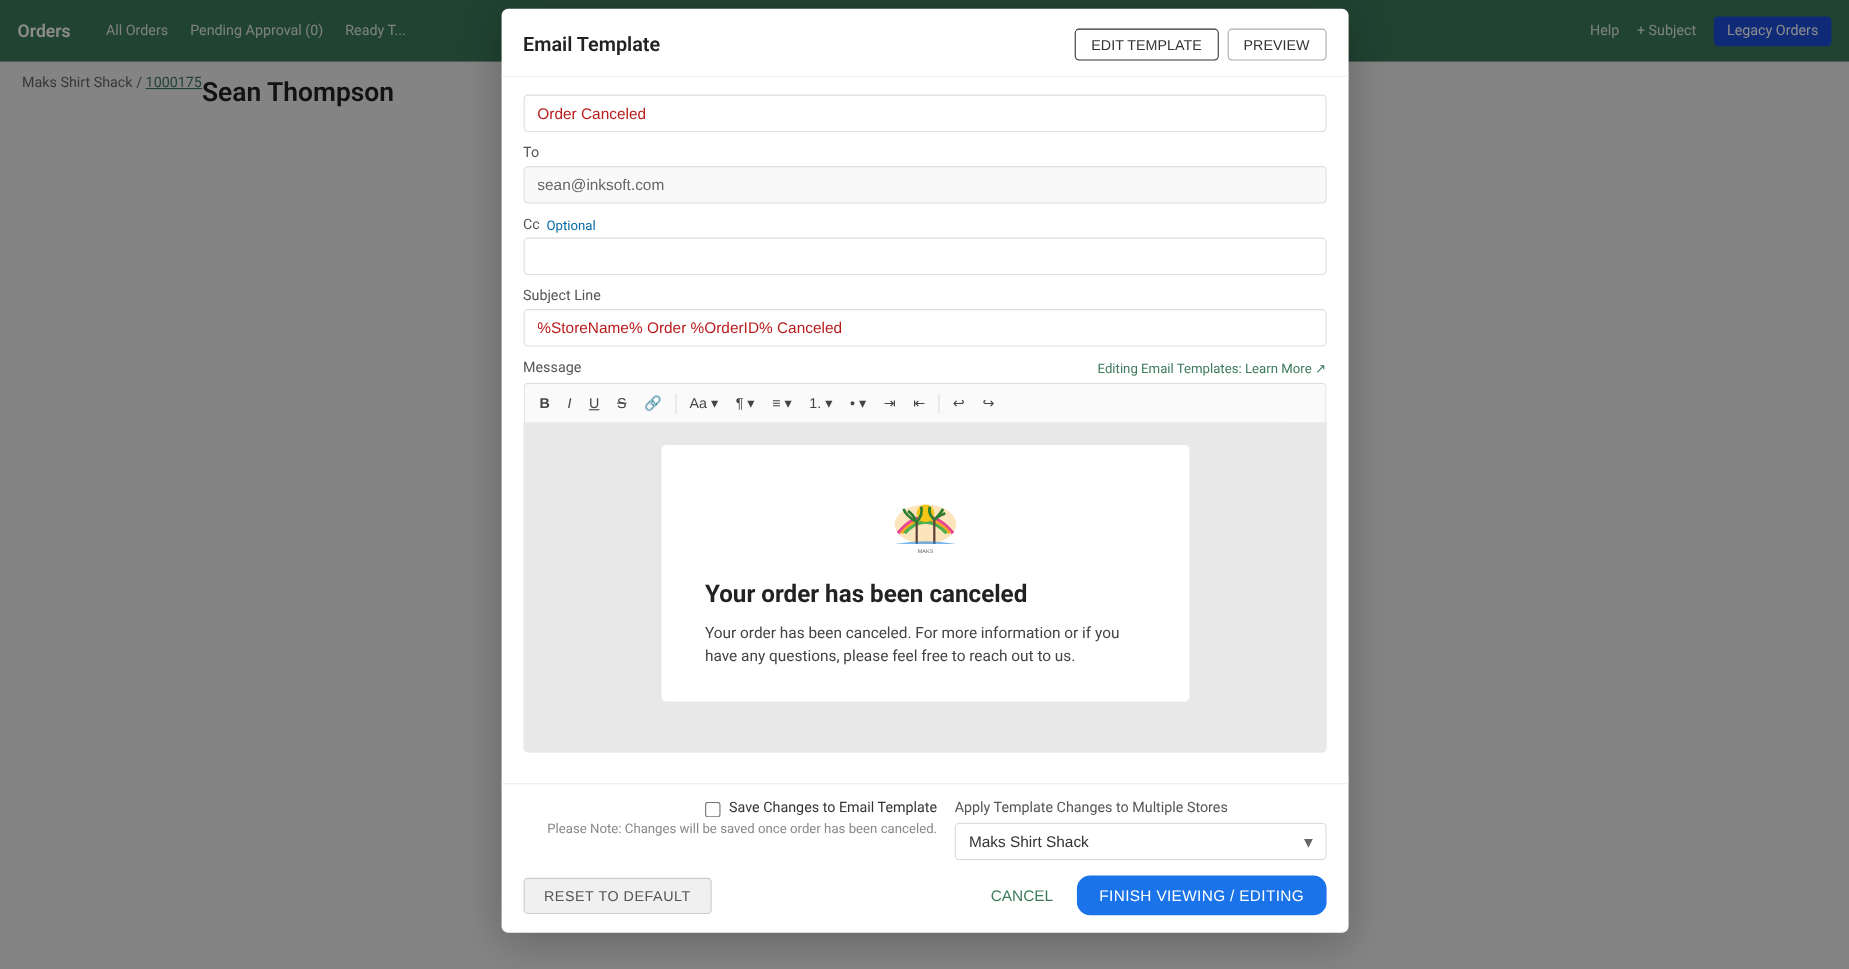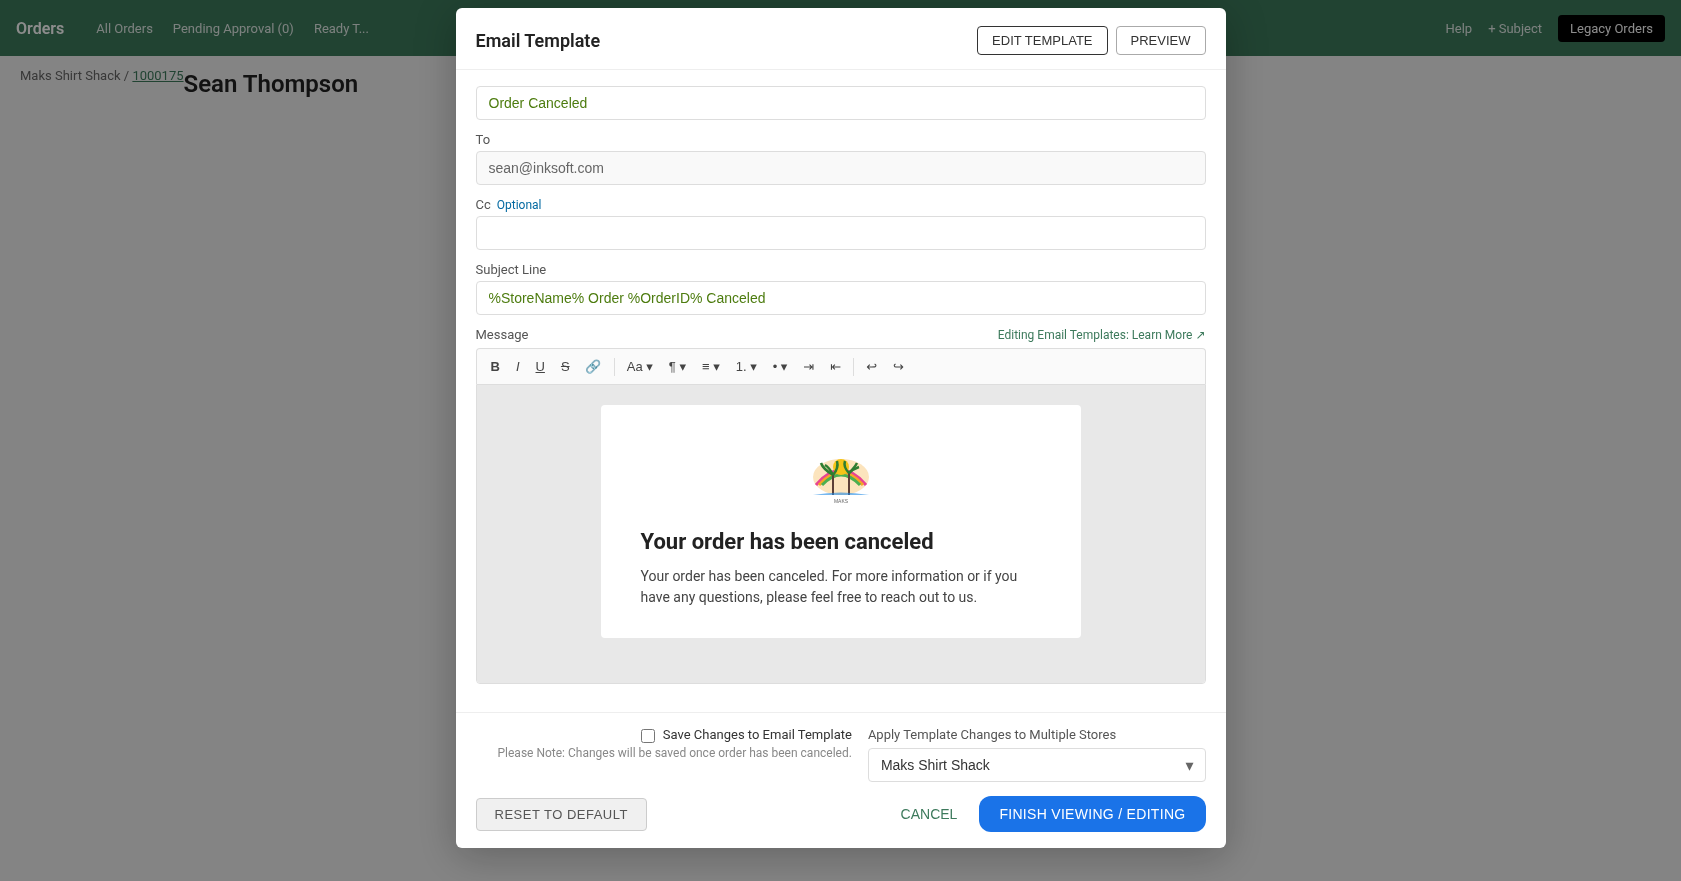--- a/index.html
+++ b/index.html
@@ -8,21 +8,21 @@
     
     .top-nav {
       position: fixed; top: 0; left: 0; width: 1681px; height: 56px;
       background: #3d7a5c; display: flex; align-items: center; padding: 0 16px; gap: 20px; z-index: 1;
     }
     .top-nav-logo { color: white; font-size: 16px; font-weight: 600; margin-right: 12px; }
     .top-nav-item { color: rgba(255,255,255,0.85); font-size: 13px; cursor: pointer; }
     .top-nav-right { margin-left: auto; display: flex; align-items: center; gap: 16px; }
     .top-nav-right-item { color: rgba(255,255,255,0.85); font-size: 13px; cursor: pointer; }
     .top-nav-proposal { color: rgba(255,255,255,0.85); font-size: 13px; cursor: pointer; }
-    .top-nav-legacy { background: #000000; color: white; padding: 6px 12px; border-radius: 4px; font-size: 13px; cursor: pointer; }
+    .top-nav-legacy { background: #1d4ed8; color: white; padding: 6px 12px; border-radius: 4px; font-size: 13px; cursor: pointer; }
 
     
     .page-content {
       position: fixed; top: 56px; left: 0; width: 1681px; height: 825px;
       display: flex; flex-direction: column;
     }
     .breadcrumb-area {
       padding: 12px 20px 4px; display: flex; flex-direction: row;
     }
     .breadcrumb-text { font-size: 13px; color: #666; }
@@ -57,21 +57,21 @@
       padding: 6px 14px; border-radius: 4px; font-size: 13px; cursor: pointer;
     }
 
     
     .modal-body { padding: 16px 20px; flex: 1; overflow-y: auto; }
 
     
     .field-group { margin-bottom: 12px; }
     .field-input {
       width: 100%; border: 1px solid #ddd; border-radius: 4px;
-      padding: 8px 12px; font-size: 14px; color: #4d7c0f; background: white; outline: none;
+      padding: 8px 12px; font-size: 14px; color: #b91c1c; background: white; outline: none;
     }
     .field-input.disabled { background: #f9f9f9; color: #666; }
     .field-label { font-size: 13px; color: #555; margin-bottom: 4px; display: flex; align-items: center; gap: 6px; }
     .field-label-optional { font-size: 12px; color: #0369a1; }
 
     
     .rte-toolbar {
       display: flex; align-items: center; gap: 4px; padding: 6px 8px;
       border: 1px solid #ddd; border-bottom: none; border-radius: 4px 4px 0 0;
       background: #fafafa; flex-wrap: wrap;

